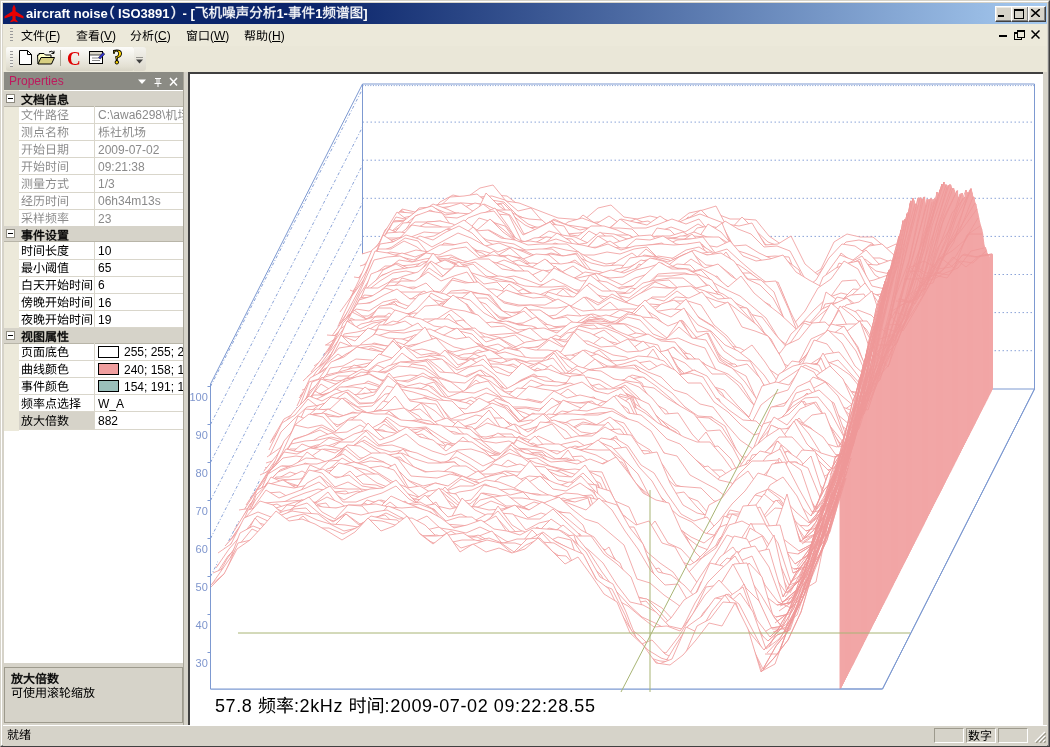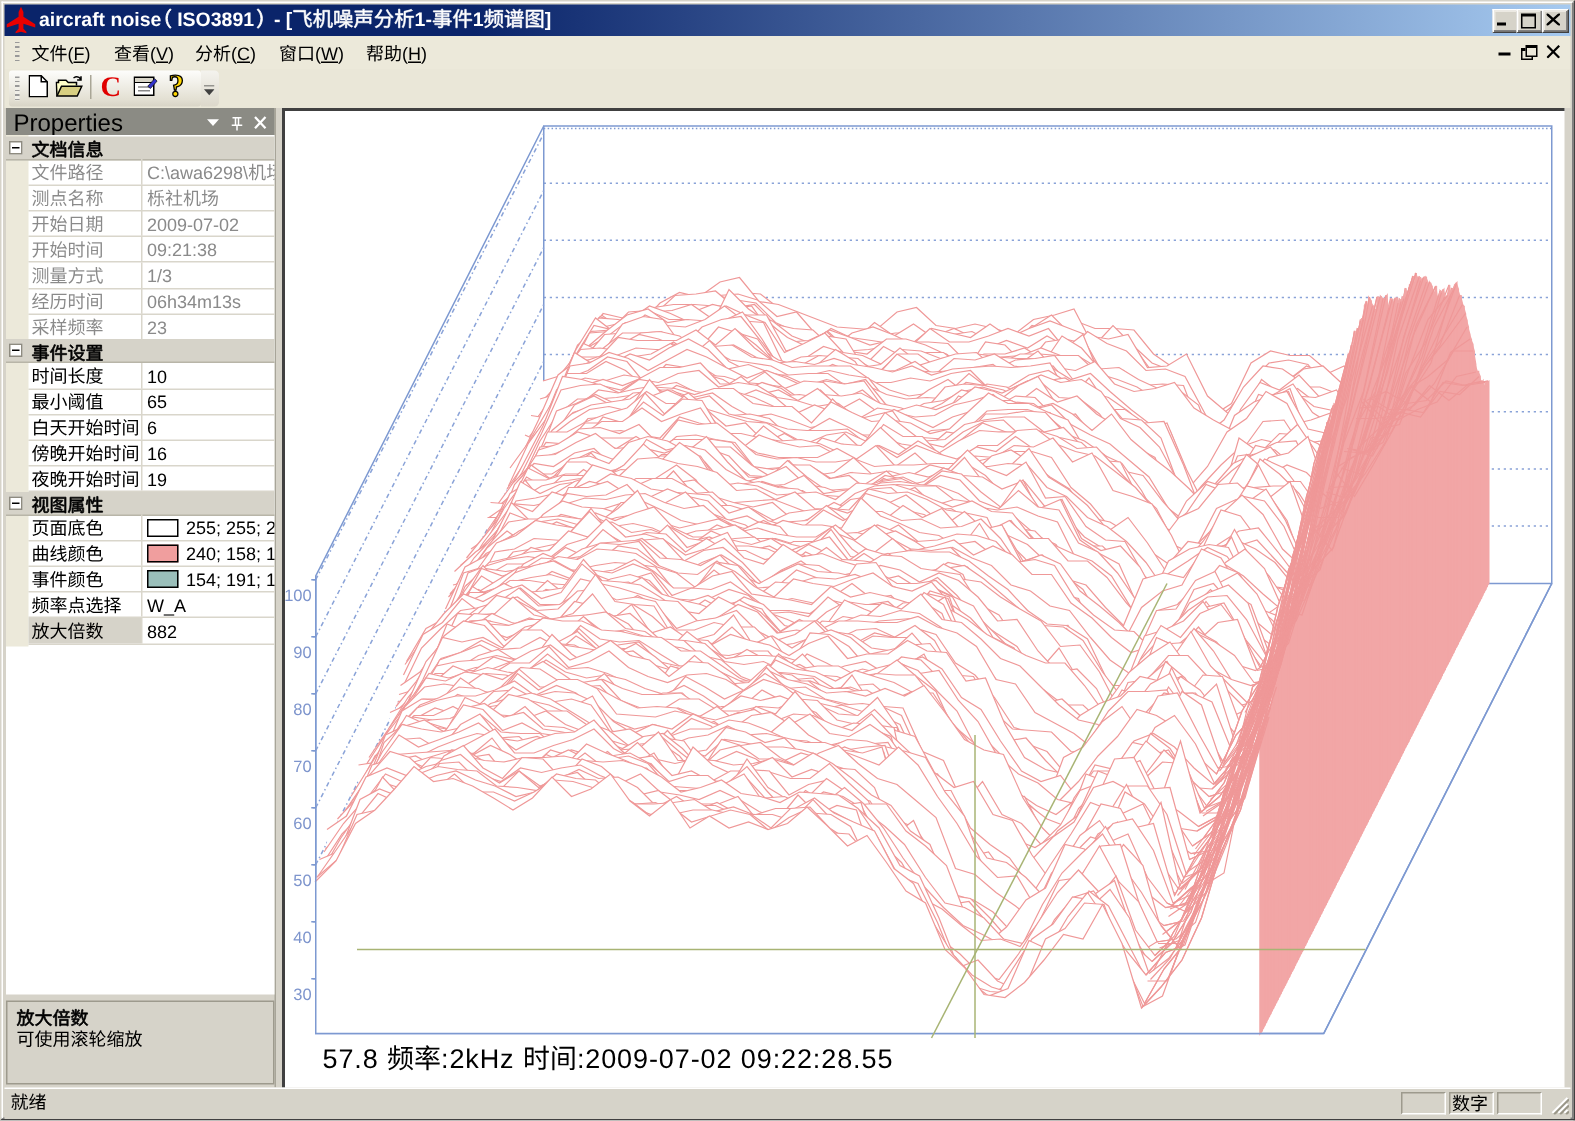--- a/index.html
+++ b/index.html
@@ -63,21 +63,21 @@
     <text x="8.5" y="16" text-anchor="middle" font-family="Liberation Serif,serif" font-size="21" font-weight="bold" fill="#ffd700" stroke="#000" stroke-width="0.9">?</text>
   </svg>
 <svg class="abs" style="left:136px;top:57px" width="7" height="7" viewBox="0 0 7 7">
 <path d="M0 0 H7" stroke="#404040"></path>
     <path d="M0 2.5 L3.5 6.5 L7 2.5 Z" fill="#404040"></path>
   </svg>
 <div id="chartpane"></div>
 <div class="abs" style="left:3px;top:72px;width:183px;height:653px;background:#d6d3c9"></div>
 <div class="abs" style="left:183px;top:72px;width:1px;height:653px;background:#a8a599"></div>
 <div class="abs" style="left:4px;top:72px;width:179px;height:18px;background:#8b8b84"></div>
-<div class="abs" style="left:9px;top:74px;font-size:16px;color:#000000">Properties</div>
+<div class="abs" style="left:9px;top:74px;font-size:12px;color:#be185d">Properties</div>
 <svg class="abs" style="left:138px;top:76px" width="42" height="12" viewBox="0 0 42 12">
 <path d="M0 3.5 L4 8 L8 3.5 Z" fill="#fff"></path>
 <g stroke="#fff" fill="none">
       <path d="M17 2.5 h6 M19 2.5 v5 h2 v-5 M16.5 7.5 h7 M20 7.5 v3.5"></path>
     </g>
 <path d="M32 2 L39 9.5 M39 2 L32 9.5" stroke="#fff" stroke-width="1.5"></path>
   </svg>
 <div class="abs" style="left:4px;top:90px;width:179px;height:573px;background:#fff"></div>
 <div class="abs" style="left:4px;top:90px;width:15px;height:341px;background:#ece9da"></div>
 <div class="pg-row" style="top:90.5px;height:16px;background:#d6d3c9;border-bottom:1px solid #b8b5a8"></div>

